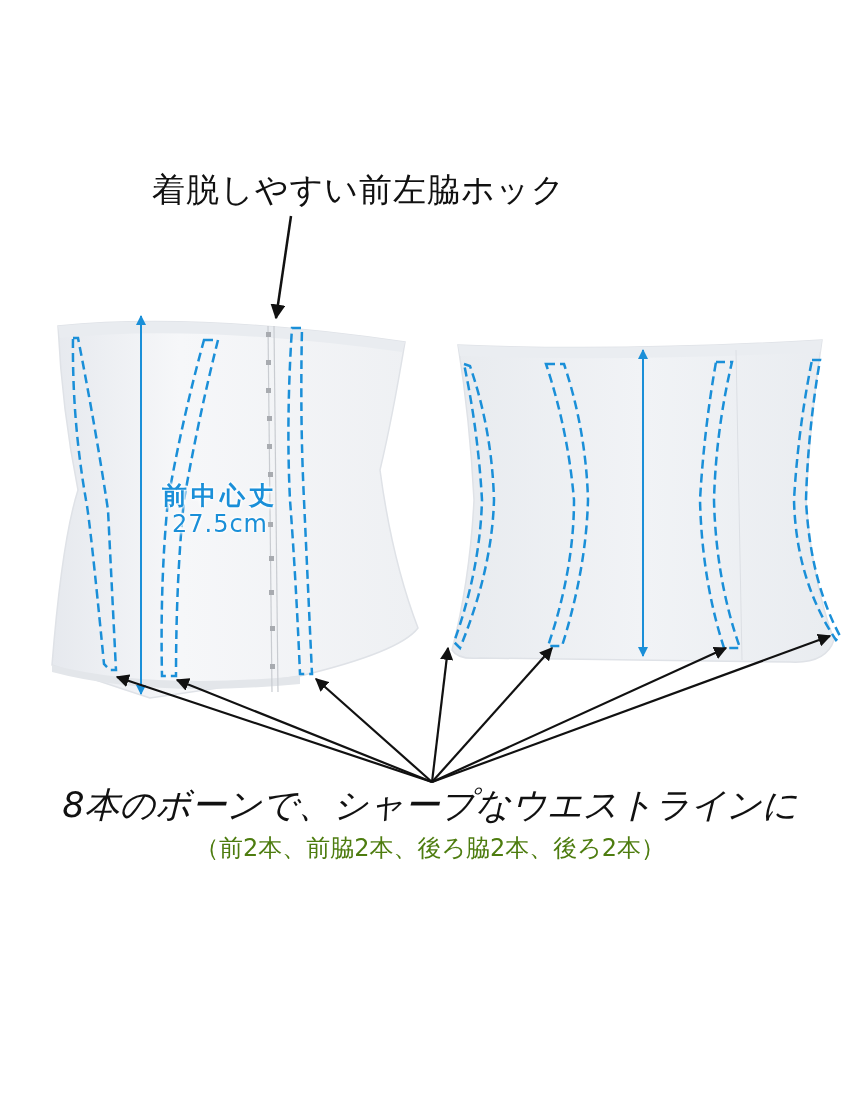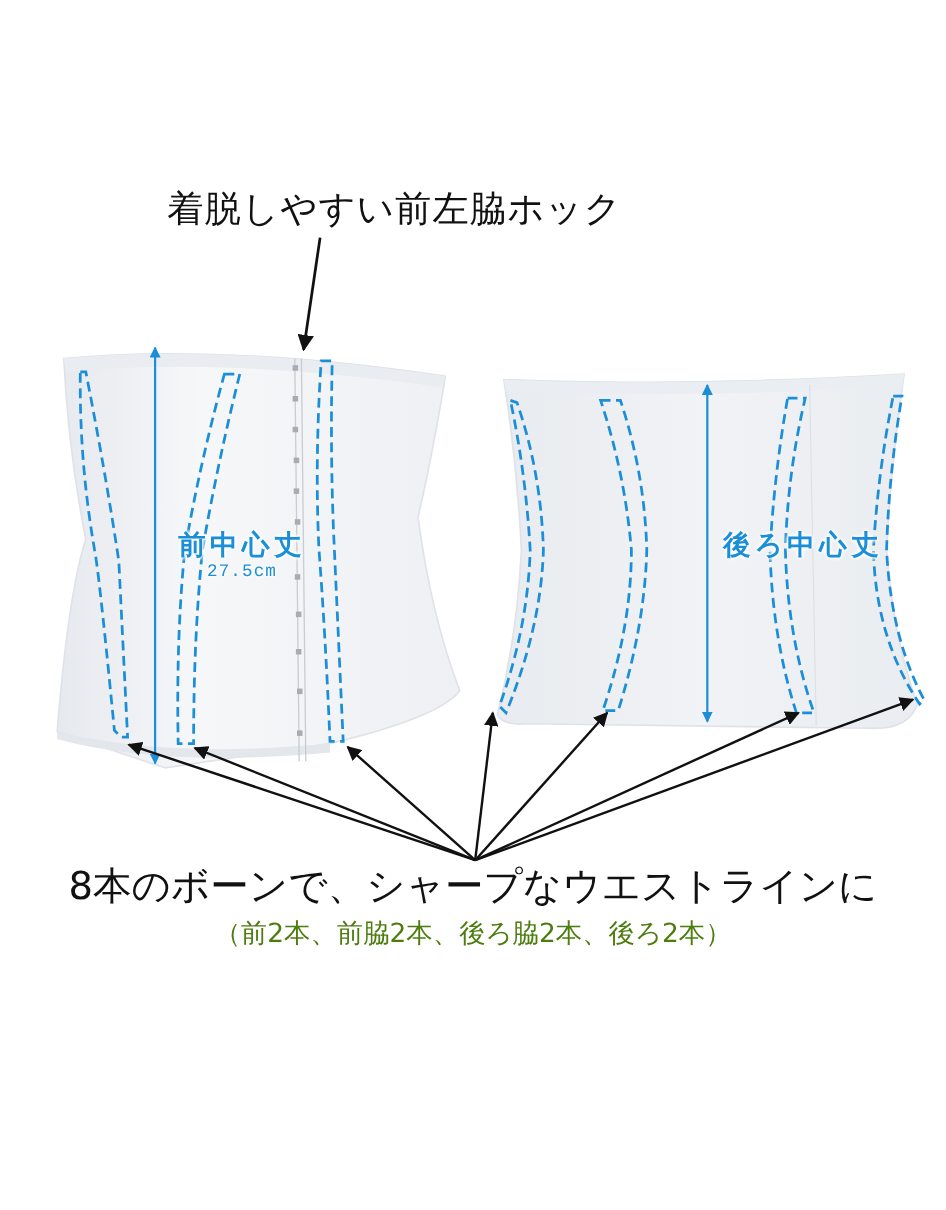--- a/index.html
+++ b/index.html
@@ -4,25 +4,25 @@
   <style>
     html, body { margin: 0; padding: 0; background: #ffffff; }
     body { width: 860px; height: 1100px; position: relative; overflow: hidden;
            font-family: "DejaVu Sans", "Liberation Sans", sans-serif; }
     .canvas { position: absolute; left: 0; top: 0; width: 860px; height: 1100px; }
     .callout-top { position: absolute; left: 152px; top: 168px; font-size: 33px; color: #111;
                    letter-spacing: 1px; white-space: nowrap; text-align: center; }
     .dim-label { position: absolute; color: #1a8fd8; text-align: center; font-weight: bold;
                  text-shadow: 0 0 3px #fff, 0 0 3px #fff, 0 0 4px #fff, 0 0 5px #fff; line-height: 1.15; }
     .dim-label .t { font-size: 25px; letter-spacing: 4px; display: block; }
-    .dim-label .v { font-size: 16px; display: block; letter-spacing: 1px; font-weight: normal; font-family: Liberation Mono, monospace; }
+    .dim-label .v { font-size: 24px; display: block; letter-spacing: 1px; font-weight: normal; }
     .dim-front { left: 140px; top: 482px; width: 160px; }
     .dim-back { left: 640px; top: 482px; width: 180px; }
     .headline { position: absolute; left: 0; width: 860px; top: 782px; text-align: center;
-                font-size: 35px; color: #111; white-space: nowrap; letter-spacing: 0px; }
+                font-size: 35px; color: #111; white-space: nowrap; letter-spacing: 0px; font-style: italic; }
     .subline { position: absolute; left: 0; width: 860px; top: 832px; text-align: center;
                font-size: 24px; color: #4d7c0f; white-space: nowrap; }
   </style>
 </head>
 <body>
 
 <svg class="canvas" viewBox="0 0 860 1100" xmlns="http://www.w3.org/2000/svg">
   <defs>
     <marker id="ah" viewBox="0 0 10 10" refX="9" refY="5" markerWidth="6" markerHeight="6" orient="auto-start-reverse">
       <path d="M0,0 L10,5 L0,10 z" fill="#111"></path>
@@ -109,17 +109,16 @@
 </svg>
 
 <div class="callout-top">着脱しやすい前左脇ホック</div>
 
 <div class="dim-label dim-front">
   <span class="t">前中心丈</span>
   <span class="v">27.5cm</span>
 </div>
 
 <div class="dim-label dim-back">
-  <span class="t">後ろ中心丈</span>
 </div>
 
 <div class="headline">8本のボーンで、シャープなウエストラインに</div>
 <div class="subline">（前2本、前脇2本、後ろ脇2本、後ろ2本）</div>
 
 </body></html>

